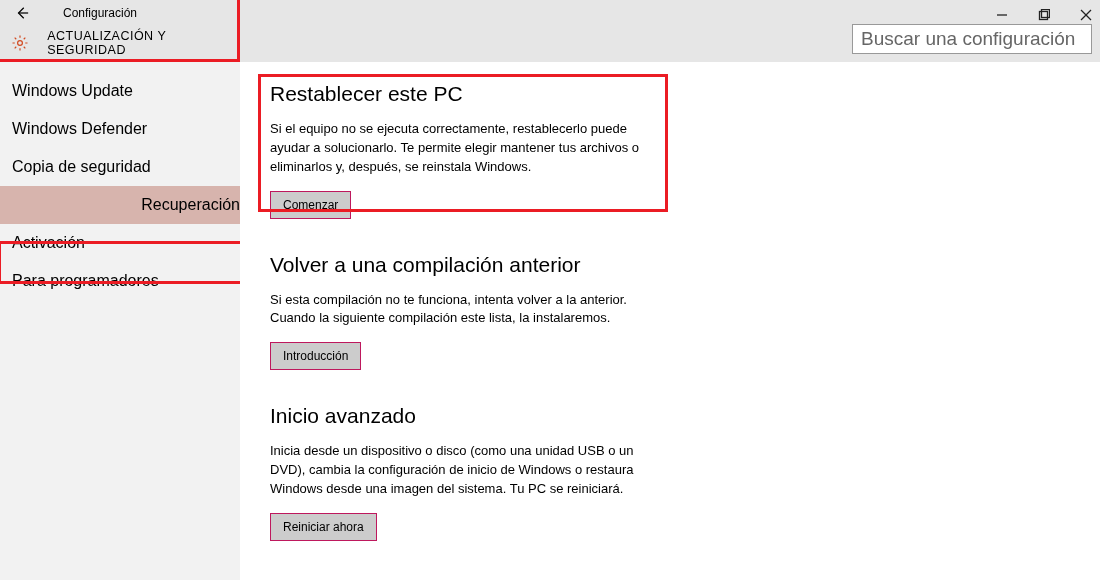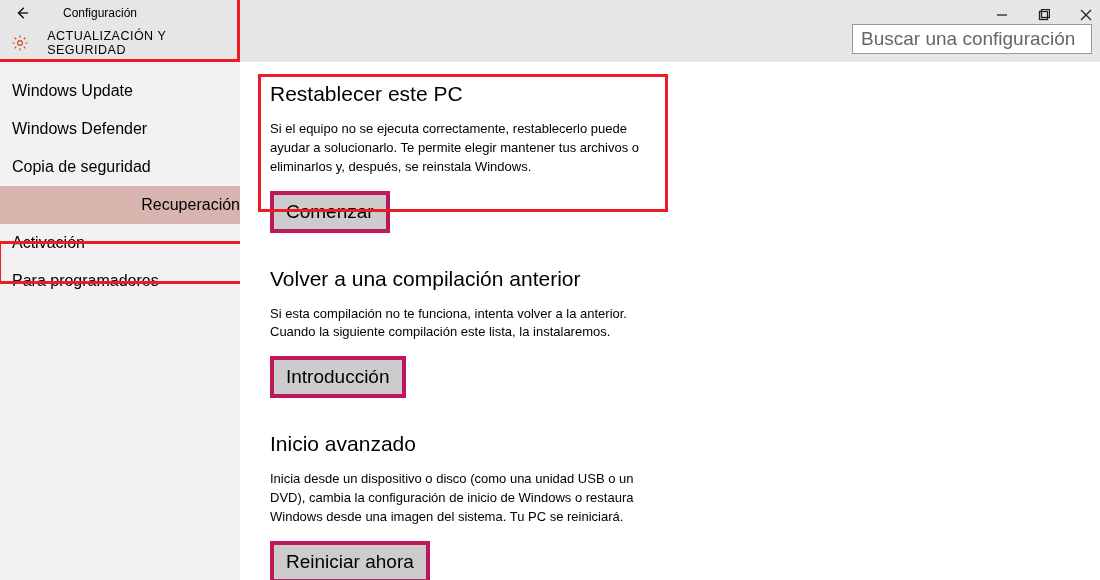--- a/index.html
+++ b/index.html
@@ -35,21 +35,21 @@
   .body { flex: 1; display: flex; }
   .sidebar { width: 240px; background: #f2f2f2; padding-top: 10px; position: relative; }
   .side-item { height: 38px; display: flex; align-items: center; padding-left: 12px; font-size: 16px; cursor: pointer; color: #000; }
   .side-item.active { background: #d7b4ad; justify-content: flex-end; }
   .hl-sidebar { left: -2px; top: 179px; width: 246px; height: 43px; }
 
   .content { flex: 1; background: #fff; padding: 20px 10px 20px 30px; position: relative; overflow: auto; }
   .section { margin-bottom: 34px; max-width: 370px; }
   .section h2 { font-size: 21px; font-weight: 400; margin-bottom: 14px; }
   .section p { font-size: 13px; line-height: 1.45; color: #000; margin-bottom: 14px; }
-  .btn { display: inline-block; background: #cccccc; border: 4px solid #be185d; padding: 6px 12px; font-size: 19px; cursor: pointer; }
+  .btn { display: inline-block; background: #cccccc; border: 1px solid #be185d; padding: 6px 12px; font-size: 12px; cursor: pointer; }
 
   .hl-reset { left: 18px; top: 12px; width: 410px; height: 138px; }
 </style>
 </head>
 <body>
 
 <div class="window">
 
   <div class="titlebar">
     <div class="titlebar-left">

